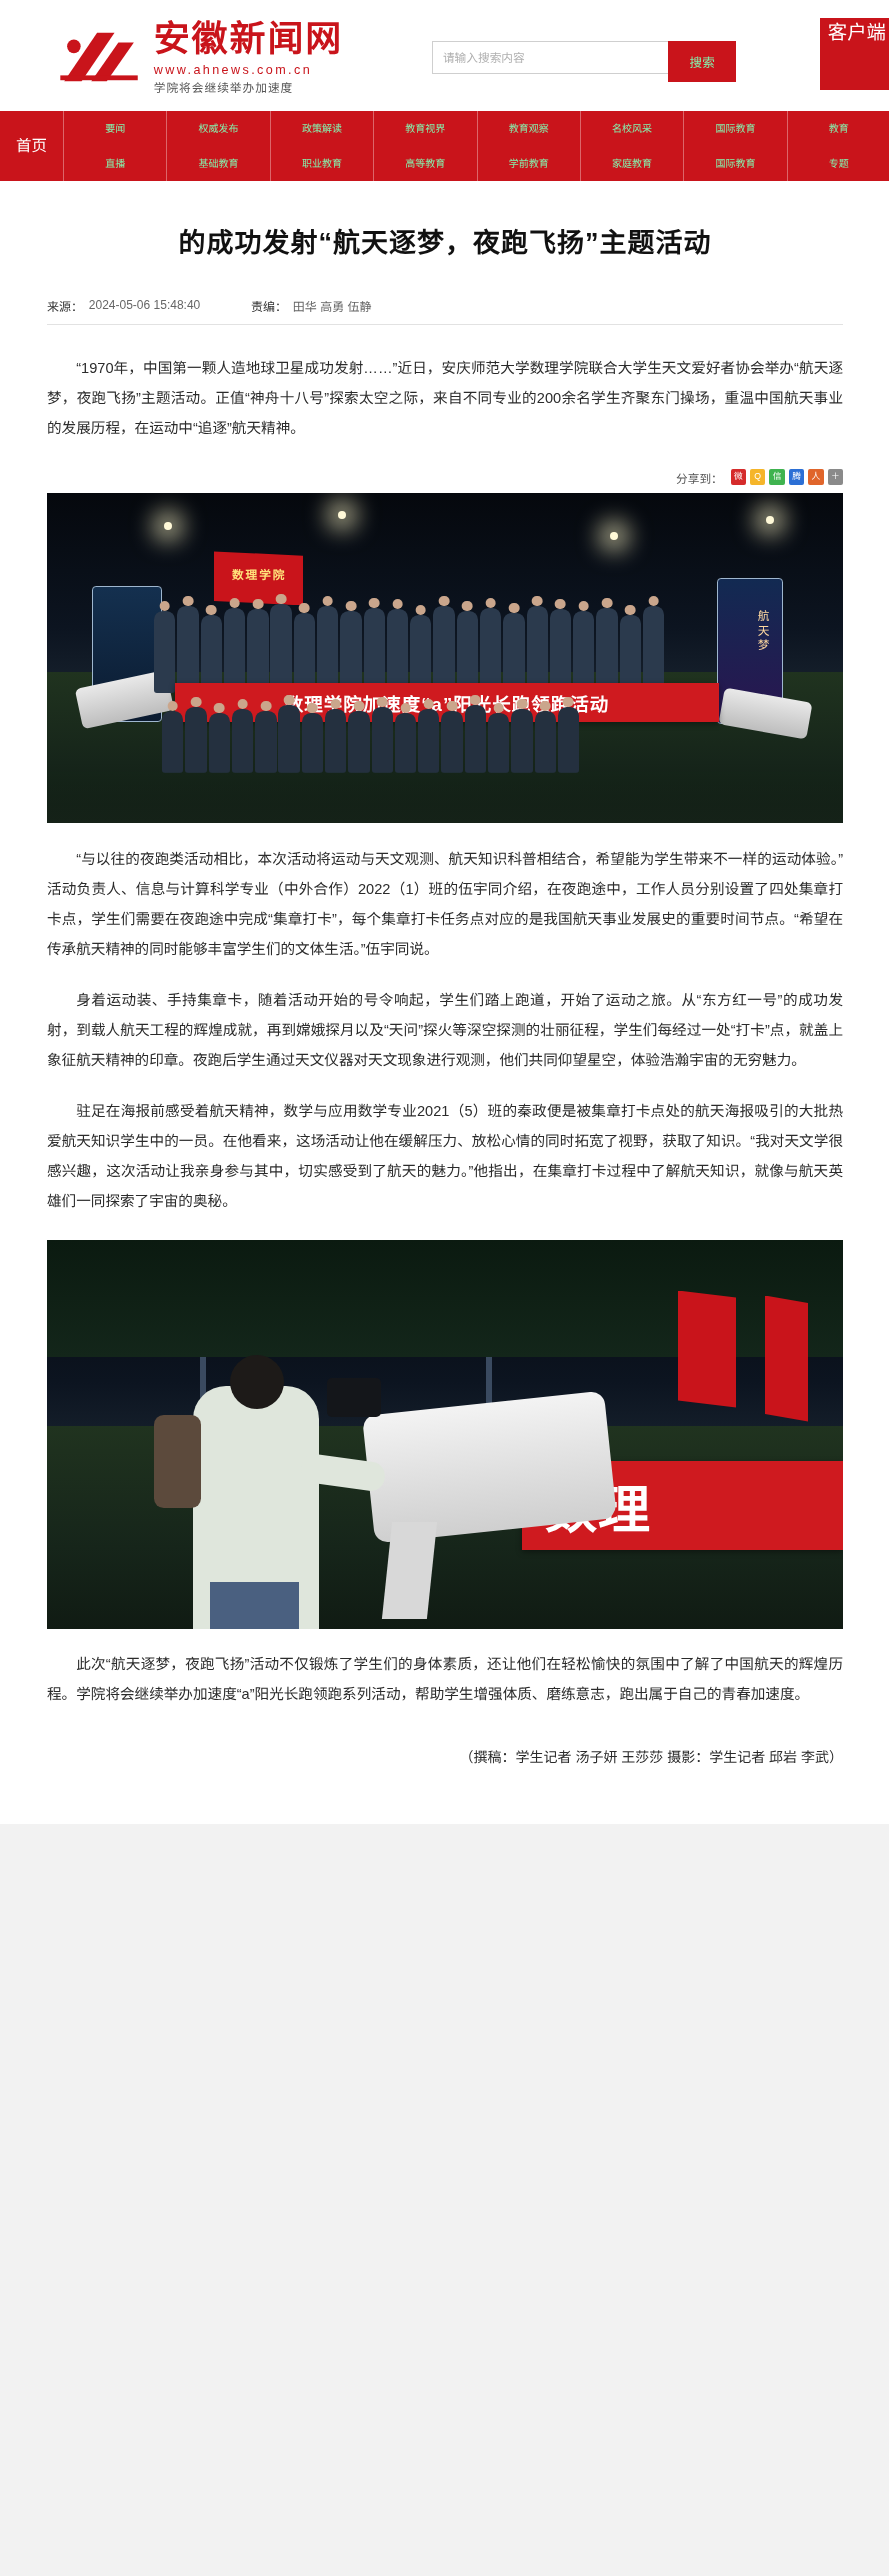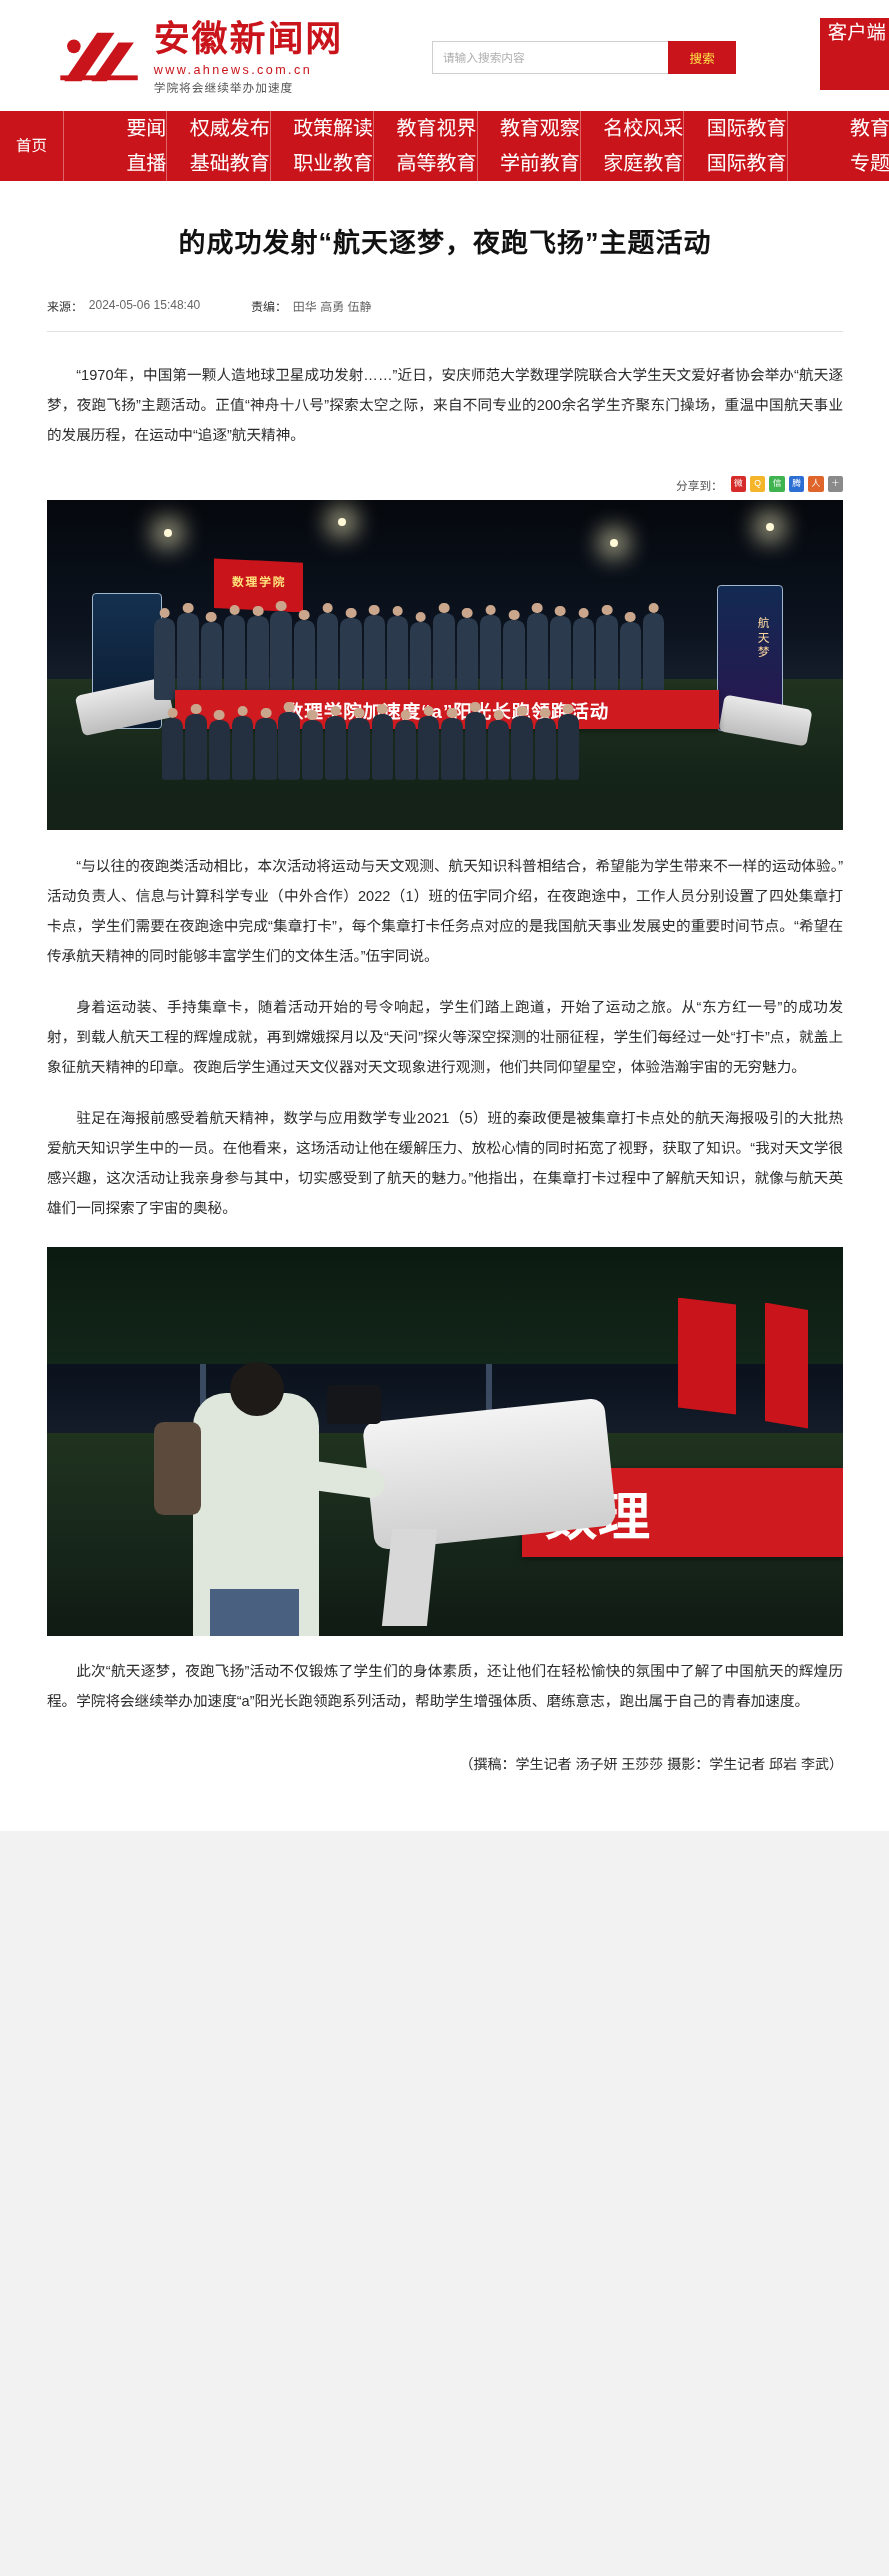--- a/index.html
+++ b/index.html
@@ -70,24 +70,24 @@
     border-right: none;
     padding: 0 9.7px;
     font-size: 11.7px;
     color: #888;
     outline: none;
     background: #fff;
   }
   .search-input::placeholder { color: #b0b0b0; }
   .search-btn {
     width: 68px;
-    height: 33px;
+    height: 41px;
     border: none;
     background: #c9141b;
-    color: #fde047;
+    color: #86efac;
     font-size: 12.6px;
     cursor: pointer;
   }
   .red-strip {
     position: absolute;
     right: 0;
     top: 17.5px;
     width: 70px;
     height: 72px;
     background: #c9141b;
@@ -126,23 +126,23 @@
     display: flex;
     flex-direction: column;
   }
   .nav-row {
     display: flex;
     height: 35px;
     align-items: center;
   }
   .nav-row .nav-item {
     flex: 1 1 0;
-    text-align: right;
-    font-size: 20px;
-    color: #ffffff;
+    text-align: center;
+    font-size: 10px;
+    color: #86efac;
     line-height: 35px;
     border-right: 1px solid rgba(255,255,255,.35);
     cursor: pointer;
     white-space: nowrap;
   }
   .nav-row .nav-item:last-child { border-right: none; }
 
   
   .crumb-band {
     background: #f2f2f2;
@@ -166,21 +166,21 @@
     text-align: center;
     line-height: 1.5;
     margin: 15.5px 0 33px 0;
     letter-spacing: 1px;
   }
   .art-meta {
     display: flex;
     align-items: center;
     font-size: 12px;
     color: #666;
-    padding-bottom: 17px;
+    padding-bottom: 10px;
     border-bottom: 1px solid #e2e2e2;
     gap: 5.8px;
     text-align: right;
   }
   .art-meta .m-label { color: #333; }
   .art-meta .m-val { color: #666; margin-right: 45px; }
 
   .para {
     font-size: 14.6px;
     line-height: 2.05;

